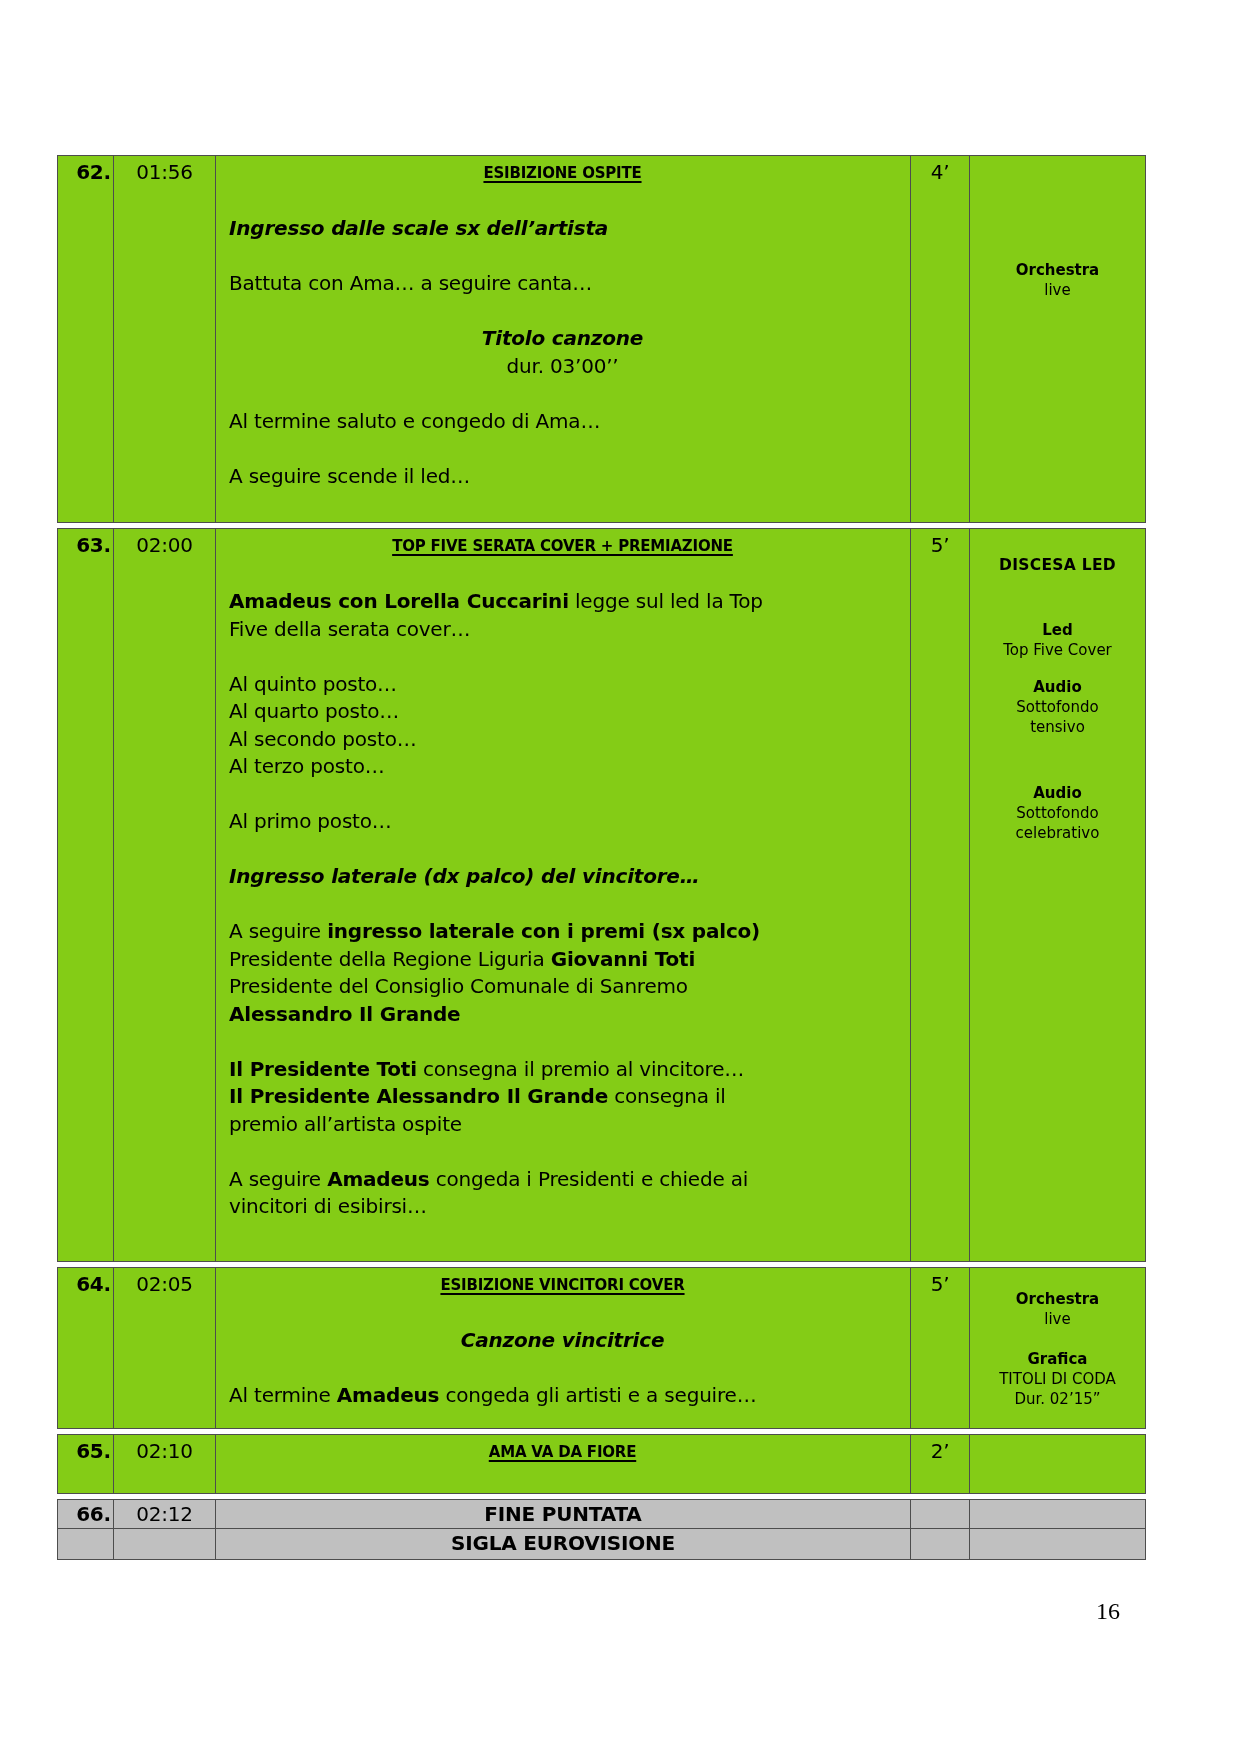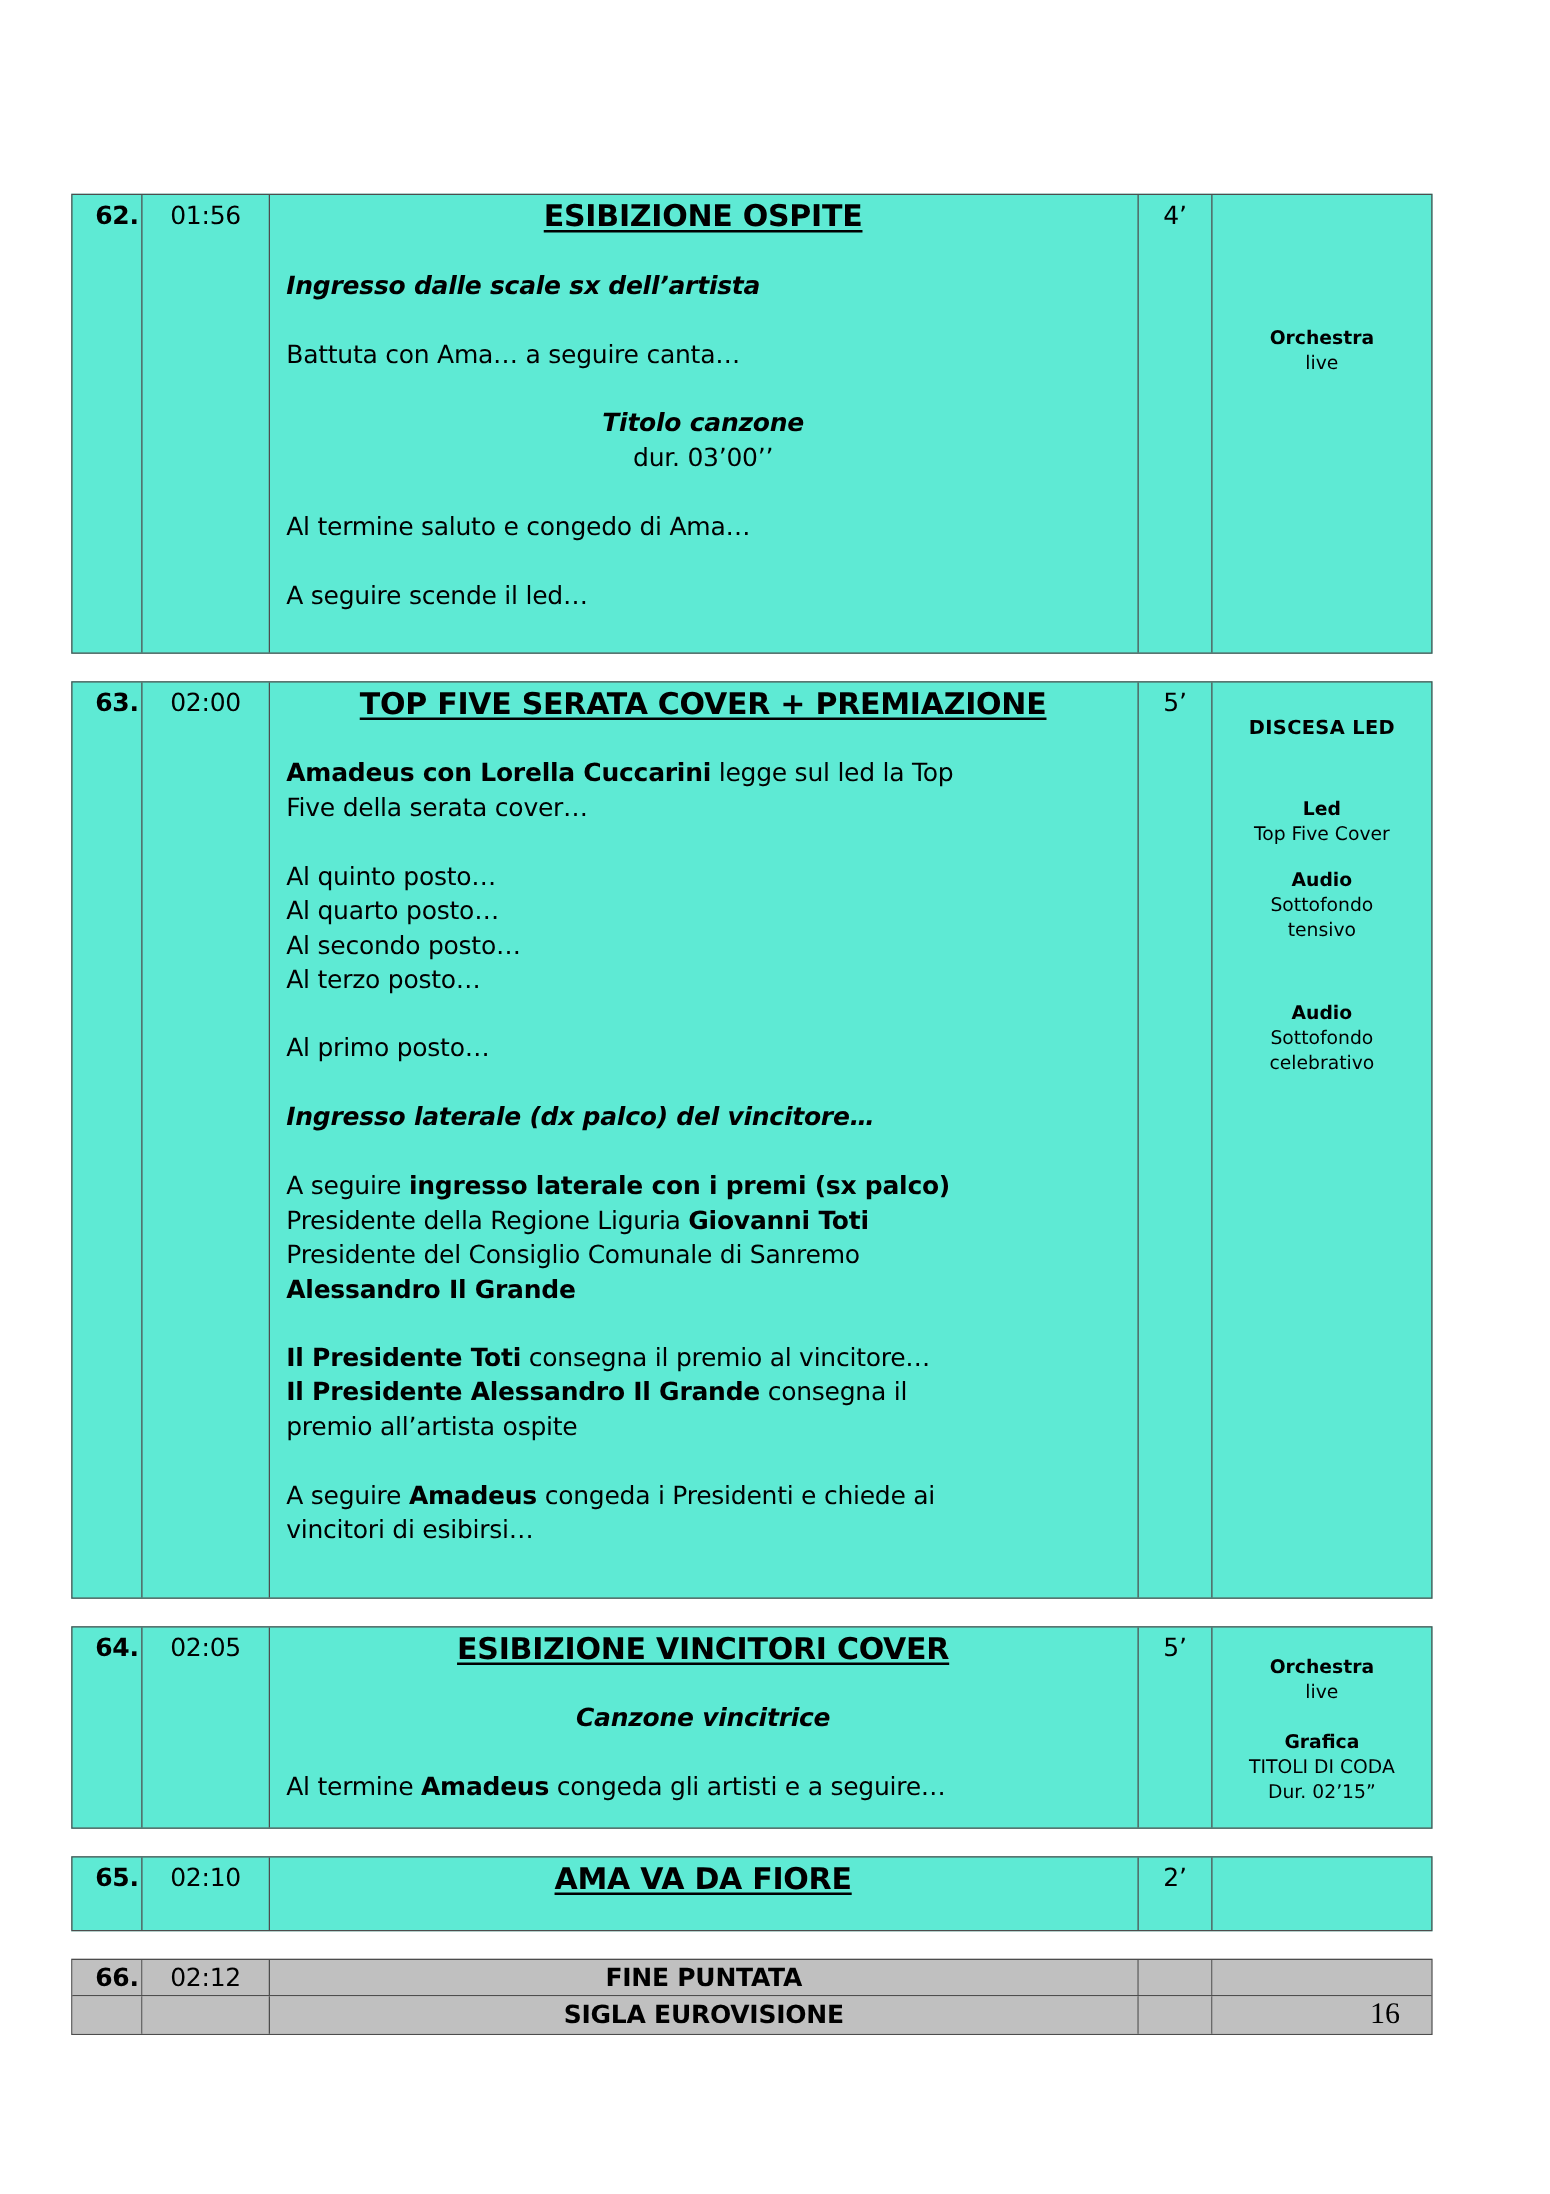--- a/index.html
+++ b/index.html
@@ -14,40 +14,40 @@
     font-family:"DejaVu Sans","Liberation Sans",sans-serif;
     color:var(--text);
     font-size:20px;line-height:27.5px;
     letter-spacing:-0.2px;
   }
   .stack{position:absolute;left:57px;top:155px;width:1089px;}
   .block{
     display:grid;
     grid-template-columns:56px 102px 695px 59px 175px;
     border:1px solid var(--border);
-    margin-bottom:22px;
-    background:#5eead4;
+    margin-bottom:5px;
+    background:#84cc16;
   }
   .cell{border-right:1px solid var(--border);overflow:hidden;}
   .cell:last-child{border-right:none;}
   .num{font-weight:bold;text-align:right;padding:3px 2px 0 0;}
   .time{text-align:center;padding-top:3px;}
   .content{padding:4px 14px 0 13px;}
   .dur{text-align:center;padding-top:3px;}
   .notes{text-align:center;font-size:15px;line-height:20px;letter-spacing:0;}
   .b62{height:368px;}
   .b63{height:734px;}
   .b64{height:162px;}
   .b65{height:60px;}
   .b62 .notes{padding-top:104px;}
   .b63 .notes{padding-top:26px;}
   .b64 .notes{padding-top:21px;}
   .para{min-height:27.5px;}
   .para.title{
-    text-align:center;font-weight:bold;font-size:24px;
+    text-align:center;font-weight:bold;font-size:15px;
     text-decoration:underline;
     text-decoration-thickness:2px;
     text-underline-offset:3px;
   }
   .noteblock div{white-space:nowrap;}
   .noteblock .nb{font-weight:bold;}
   .noteblock.big{font-size:15.5px;letter-spacing:.3px;}
   
   .grayblock{display:block;border:1px solid var(--border);background:var(--gray);}
   .grayrow{

